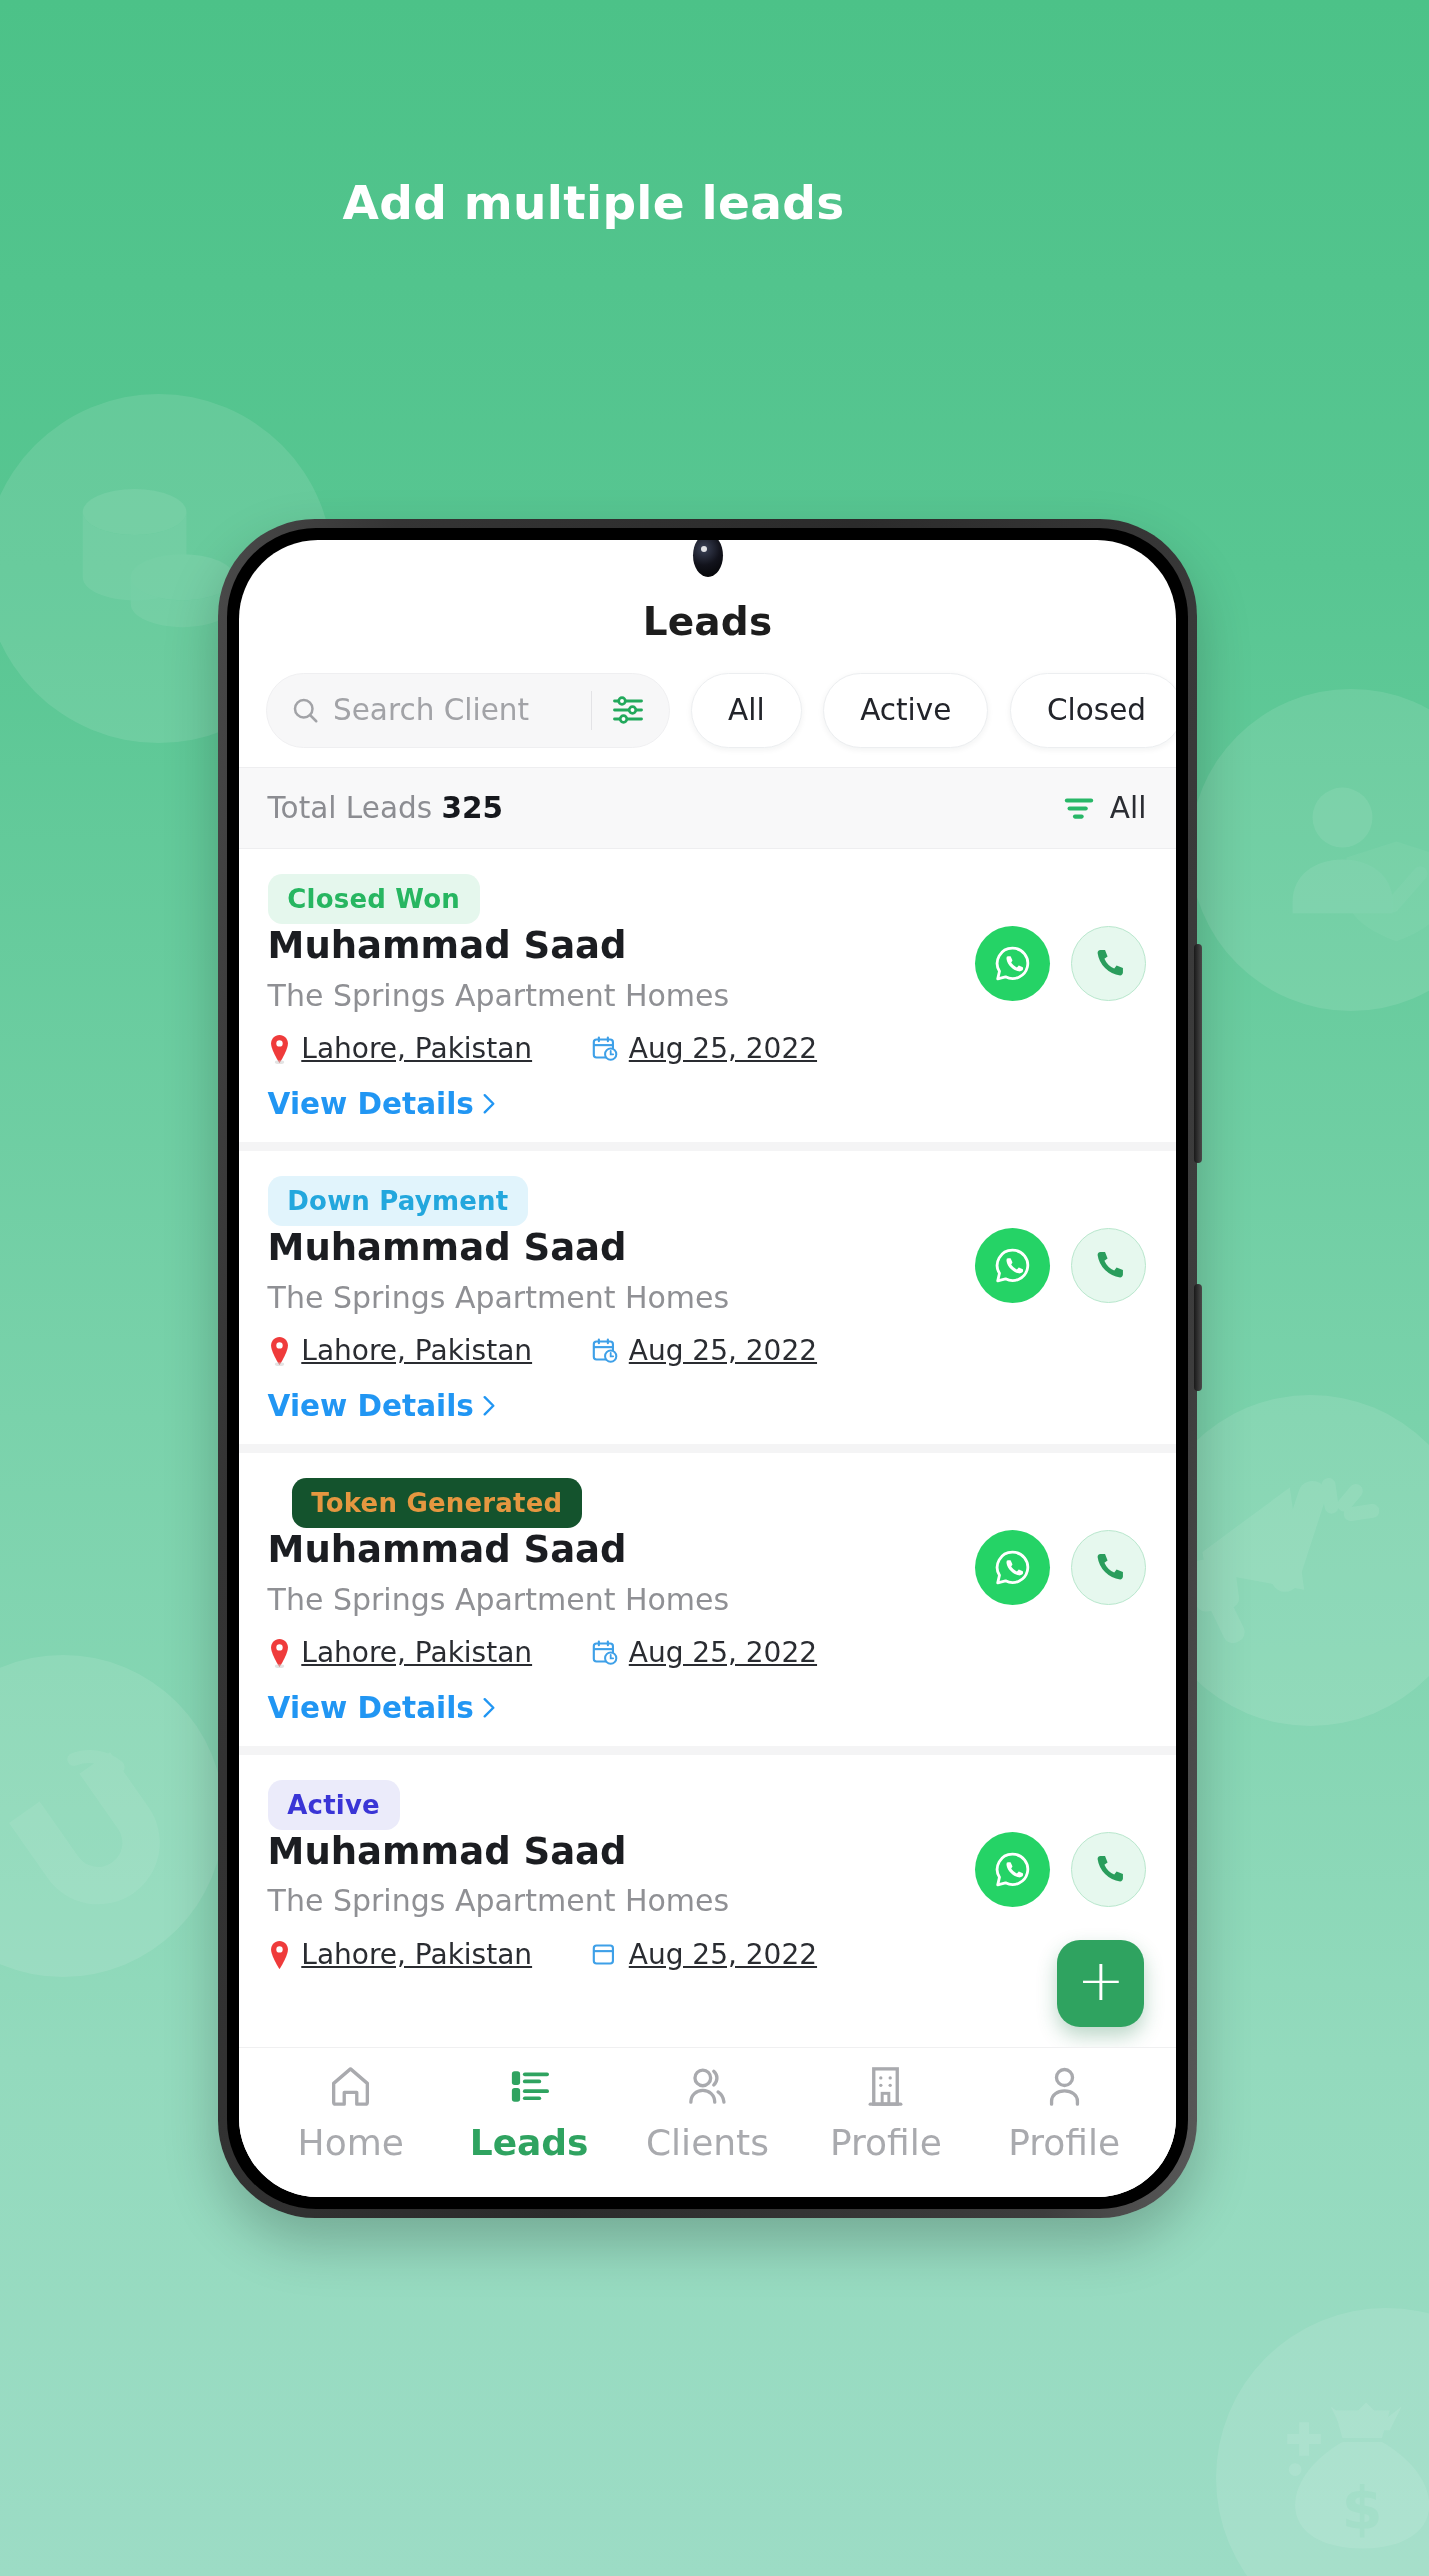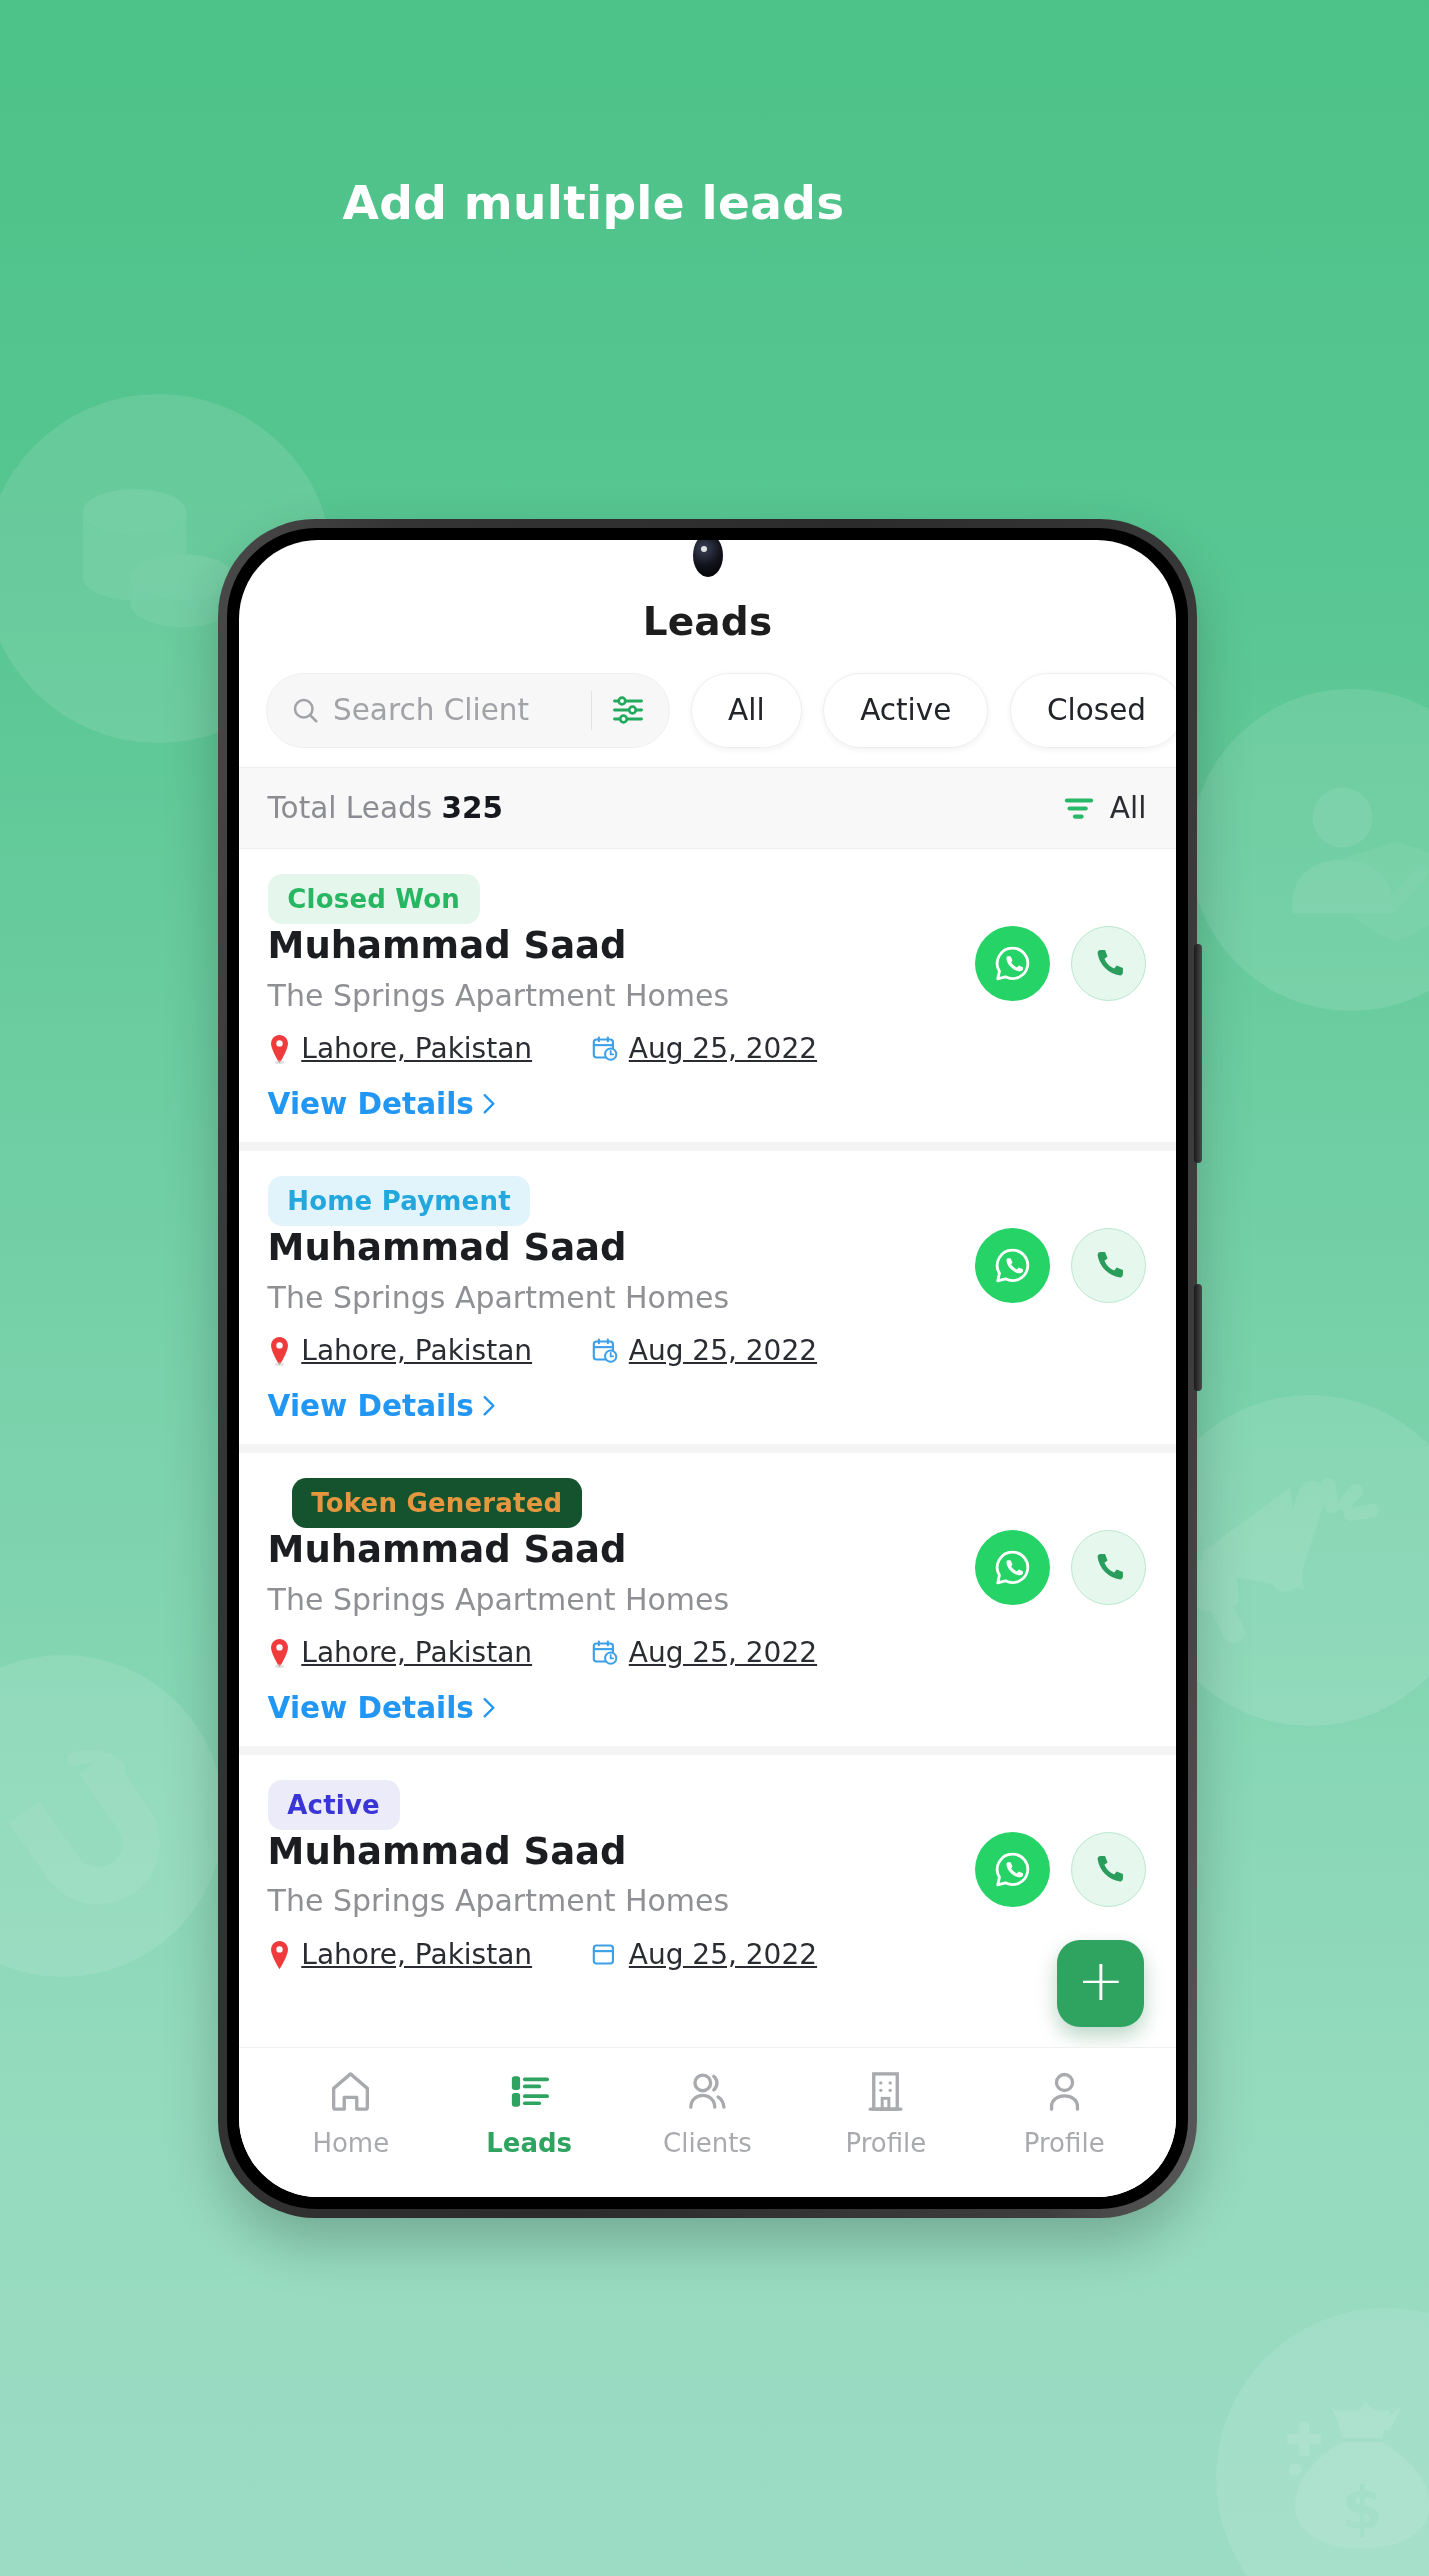--- a/index.html
+++ b/index.html
@@ -128,21 +128,21 @@
   .fab span { color:#fff; font-size:57px; font-weight:300; line-height:1; margin-top:-6.3px; }
 
   
   .bottom-nav {
     position:absolute; left:0; right:0; bottom:0; height:150px;
     background:#fff; border-top:0.9px solid #f0f0f1;
     display:flex; align-items:center; justify-content:space-around;
     padding:0 23px 19.7px 23px; z-index:26;
   }
   .nav-item { display:flex; flex-direction:column; align-items:center; gap:12.5px; width:157px; }
-  .nav-label { font-size:26px; color:#a9aaae; }
+  .nav-label { font-size:36px; color:#a9aaae; }
   .nav-item.active .nav-label { color:#2fa360; font-weight:700; }
 
   .scroll-area { position:absolute; left:0; right:0; top:0; bottom:0; overflow:hidden; }
 </style>
 </head>
 <body>
 
 <div class="deco" style="left:-16px; top:394px; width:349px; height:349px;">
   <svg width="349" height="349" viewBox="0 0 100 100">
     <g fill="#ffffff" opacity=".28" transform="translate(25,25) scale(.55)">
@@ -304,21 +304,21 @@
             </div>
             <div class="act act-call">
               <svg width="38" height="38" viewBox="0 0 24 24">
                 <path d="M6.6 3.2h2.9l1.6 4-2 1.5a12 12 0 0 0 6.2 6.2l1.5-2 4 1.6v2.9c0 1-.8 1.8-1.8 1.8A16.6 16.6 0 0 1 4.8 5c0-1 .8-1.8 1.8-1.8z" fill="#2a9d5c"></path>
               </svg>
             </div>
           </div>
         </div>
 
         <div class="card">
-          <span class="badge" style="color:#23a7dd; background:#e1f4fc;">Home Payment</span>
+          <span class="badge" style="color:#23a7dd; background:#e1f4fc;">Down Payment</span>
           <div class="lead-name">Muhammad Saad</div>
           <div class="lead-project">The Springs Apartment Homes</div>
           <div class="meta-row">
             <span class="meta-item">
               <svg width="23" height="30" viewBox="0 0 24 32">
                 <path d="M12 1C6.9 1 3 5 3 10c0 7 9 21 9 21s9-14 9-21c0-5-3.9-9-9-9z" fill="#ef3b3b"></path>
                 <circle cx="12" cy="10" r="3.4" fill="#ffffff"></circle>
                 <ellipse cx="12" cy="30" rx="5" ry="2" fill="#cccccc" opacity=".55"></ellipse>
               </svg>
               <span>Lahore, Pakistan</span>

